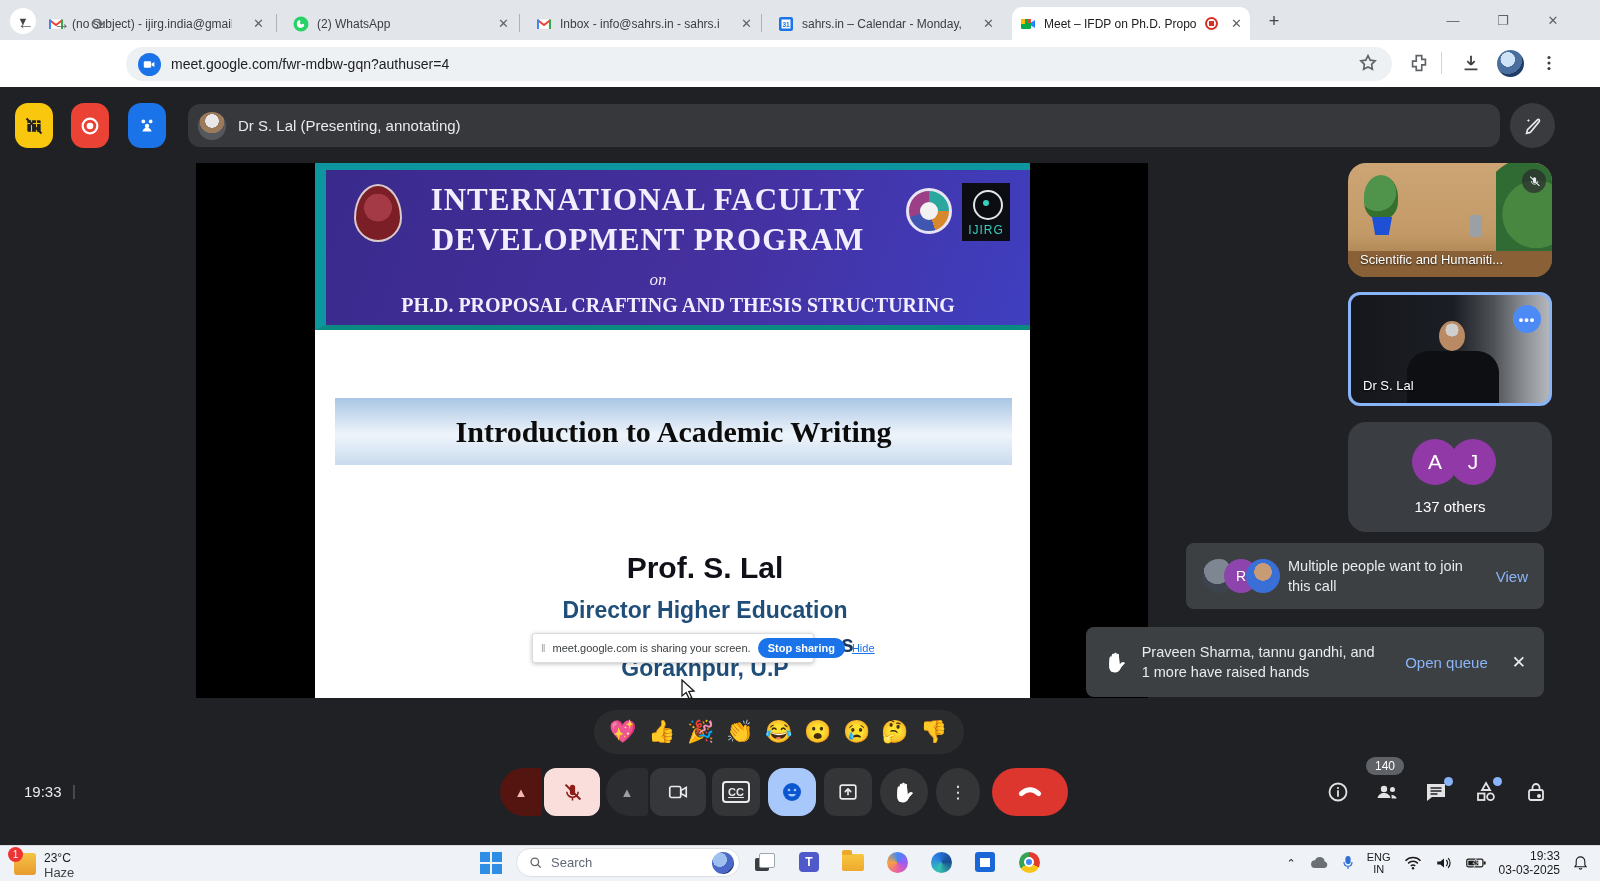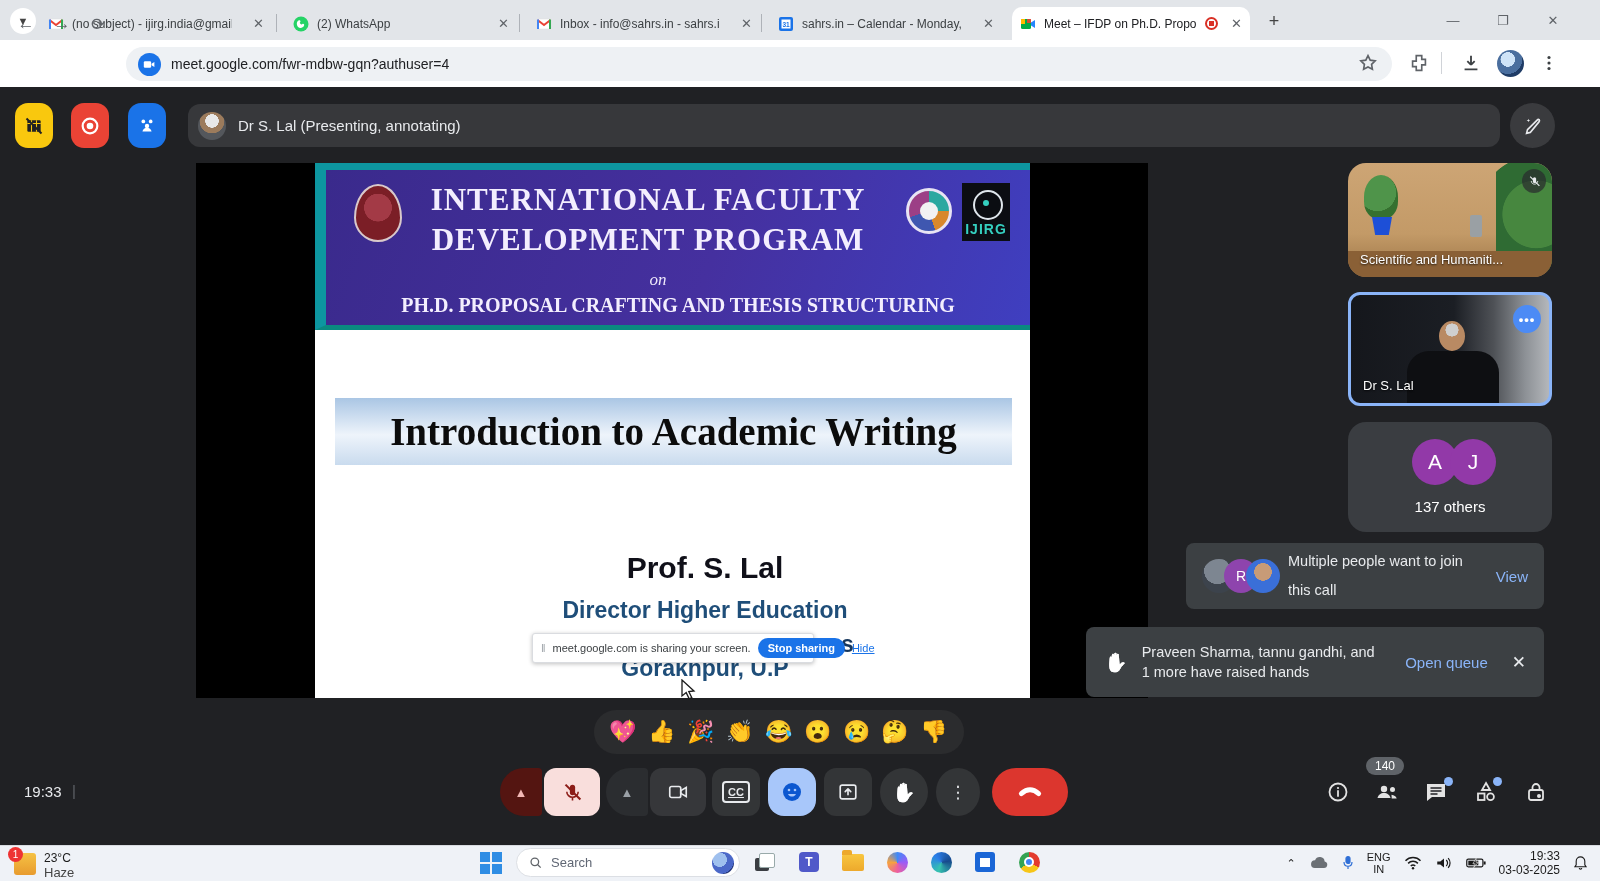--- a/index.html
+++ b/index.html
@@ -62,25 +62,25 @@
     background:radial-gradient(circle at 50% 40%,#a33a46 0 35%,#7b1e26 36% 100%);
     border-radius:50% 50% 50% 50%/58% 58% 42% 42%;border:2px solid #d9c9cb;box-sizing:border-box;}
   .emblem{position:absolute;right:78px;top:18px;width:46px;height:46px;border-radius:50%;
     background:conic-gradient(#2aa8a0 0 25%,#d8882c 25% 45%,#3f57b0 45% 70%,#9c3f86 70% 100%);
     border:3px solid #e8e4f4;box-sizing:border-box;}
   .emblem::after{content:"";position:absolute;left:11px;top:11px;width:18px;height:18px;border-radius:50%;background:#f2f2f2;}
   .ijirg{position:absolute;right:20px;top:13px;width:48px;height:58px;background:#0b0d12;
     display:flex;flex-direction:column;align-items:center;justify-content:flex-end;padding-bottom:4px;box-sizing:border-box;}
   .ijirg .atom{position:absolute;top:7px;left:11px;width:26px;height:26px;border:2px solid #dfe6ec;border-radius:50%;}
   .ijirg .atom::after{content:"";position:absolute;left:8px;top:8px;width:6px;height:6px;border-radius:50%;background:#35d0c0;}
-  .ijirg .lbl{color:#35d0c0;font-size:14px;font-weight:bold;letter-spacing:1px;}
+  .ijirg .lbl{color:#35d0c0;font-size:12px;font-weight:normal;letter-spacing:1px;}
   .slide-title-band{position:absolute;left:20px;top:235px;width:677px;height:67px;
     background:linear-gradient(180deg,#aac6e4 0%,#eef4fb 55%,#c9dbee 100%);
     display:flex;align-items:center;justify-content:center;}
-  .slide-title{font-family:"Liberation Serif",serif;font-weight:bold;font-size:39px;color:#0c0c0c;}
+  .slide-title{font-family:"Liberation Serif",serif;font-weight:bold;font-size:30px;color:#0c0c0c;}
   .speaker-block{position:absolute;left:180px;top:388px;width:420px;text-align:center;}
   .speaker-name{font-size:30px;font-weight:bold;color:#101019;}
   .speaker-role{margin-top:12px;font-size:23px;font-weight:bold;color:#1f4e79;}
   .speaker-orgfrag{position:absolute;left:498px;top:468px;font-size:23px;font-weight:bold;color:#16365c;}
   .speaker-loc{position:absolute;left:180px;top:492px;width:420px;text-align:center;
     font-size:23px;font-weight:bold;color:#1f4e79;}
   
   .share-toast{position:absolute;left:532px;top:633px;width:282px;height:30px;background:#fff;
     border:1px solid #dadce0;border-radius:3px;box-shadow:0 1px 4px rgba(0,0,0,.25);
     display:flex;align-items:center;gap:7px;padding:0 8px;box-sizing:border-box;}
@@ -122,21 +122,21 @@
   .others{position:absolute;left:0;width:100%;top:76px;text-align:center;color:#fff;font-size:15px;}
   
   .join-card{position:absolute;left:1186px;top:543px;width:358px;height:66px;background:#3c4043;
     border-radius:8px;display:flex;align-items:center;padding:0 16px;box-sizing:border-box;}
   .join-avs{position:relative;width:76px;height:34px;flex:0 0 76px;}
   .join-avs span{position:absolute;top:0;width:34px;height:34px;border-radius:50%;
     display:flex;align-items:center;justify-content:center;color:#fff;font-size:14px;}
   .ja1{left:0;background:radial-gradient(circle at 45% 35%,#7d8691 0 45%,#3c434c 46% 100%);}
   .ja2{left:22px;background:#8e44ad;}
   .ja3{left:44px;background:radial-gradient(circle at 50% 38%,#c89b77 0 32%,#3a6fd8 33% 100%);}
-  .join-msg{color:#e8eaed;font-size:14.5px;line-height:29px;width:180px;margin-left:10px;}
+  .join-msg{color:#e8eaed;font-size:14.5px;line-height:20px;width:180px;margin-left:10px;}
   .join-view{color:#8ab4f8;font-size:15px;margin-left:auto;}
   .hands-card{position:absolute;left:1086px;top:627px;width:458px;height:70px;background:#3c4043;
     border-radius:8px;display:flex;align-items:center;padding:0 18px;box-sizing:border-box;gap:14px;}
   .hand-ic{font-size:19px;filter:grayscale(1) brightness(1.9);}
   .hands-msg{color:#e8eaed;font-size:14.5px;line-height:20px;}
   .hands-open{color:#8ab4f8;font-size:15px;margin-left:auto;white-space:nowrap;}
   .hands-close{color:#e8eaed;font-size:17px;margin-left:10px;}
   
   .reactions{position:absolute;left:594px;top:710px;width:370px;height:44px;background:#2b2c2e;
     border-radius:22px;display:flex;align-items:center;justify-content:space-around;padding:0 10px;box-sizing:border-box;}

